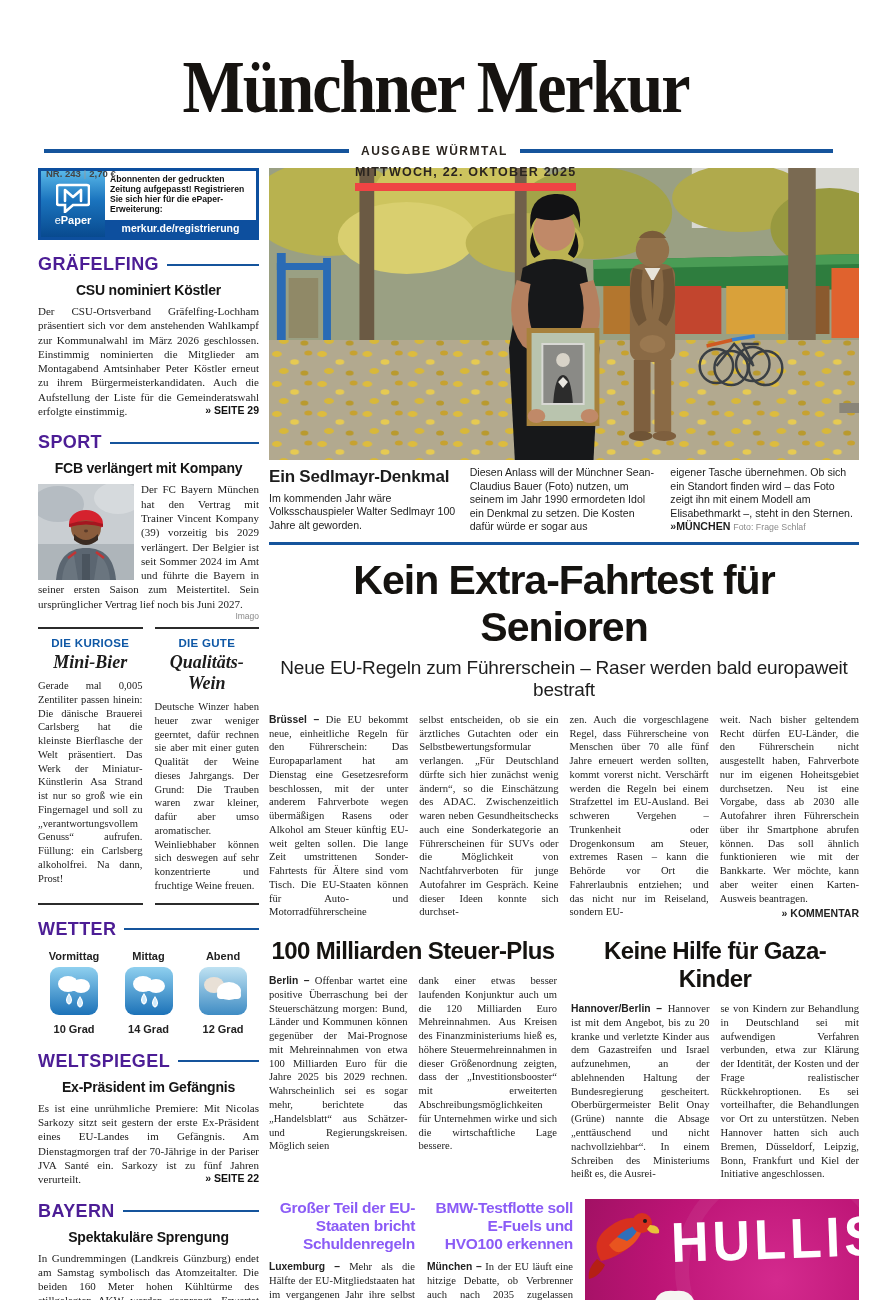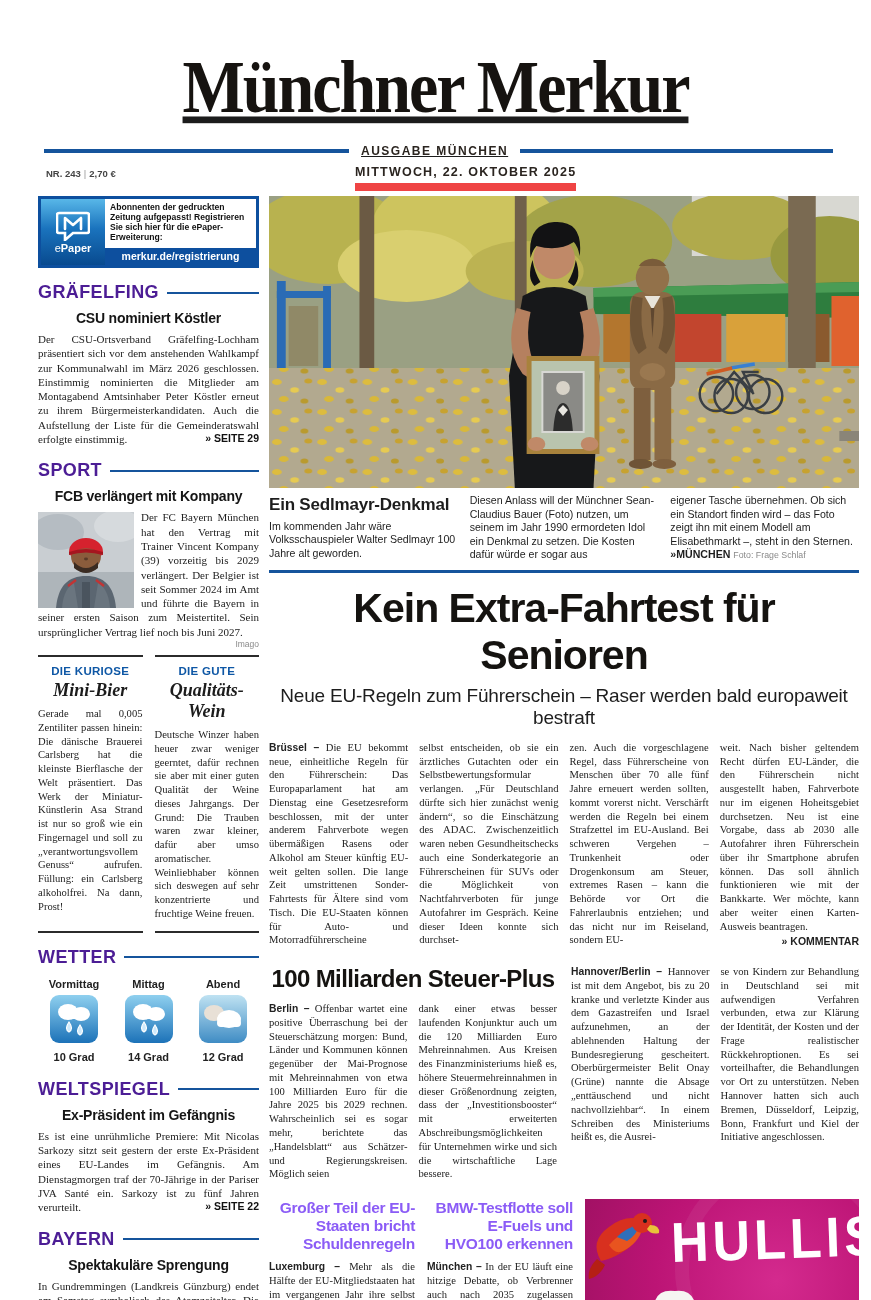--- a/index.html
+++ b/index.html
@@ -1,21 +1,21 @@
 <!DOCTYPE html>
 <html lang="de"><head>
 <meta charset="utf-8">
 <style>
   * { margin:0; padding:0; box-sizing:border-box; }
   html,body { background:#e9e9e9; }
   .page { width:871px; height:1300px; background:#fff; position:relative; overflow:hidden;
           font-family:"Liberation Serif", serif; color:#1c1c1c; margin:0 auto; }
 
   
-  .masthead { position:relative; height:196px;text-decoration:underline; }
+  .masthead { position:relative; height:168px; }
   .mast-title { text-align:center; font-family:"Liberation Serif", serif; font-weight:700;
                 font-size:66px; letter-spacing:-2px; color:#161310; padding-top:40px;
                 transform:scaleY(1.12); transform-origin:top center; }
   .edition-row { display:flex; align-items:center; gap:12px; margin:28px 38px 0 44px; }
   .edition-row .rule { flex:1; height:4px; background:#15549c; }
   .edition-row .rule.left { max-width:305px; }
   .edition-label { font-family:"Liberation Sans", sans-serif; font-weight:700; font-size:12px;
                    letter-spacing:1.5px; color:#2b2520; white-space:nowrap; }
   .date-line { margin:7px 0 0 355px; font-family:"Liberation Sans", sans-serif; font-weight:700;
                font-size:12.5px; letter-spacing:1.2px; color:#2b2520; display:inline-block;
@@ -110,21 +110,21 @@
 </style>
 </head>
 <body>
 
 <div class="page">
 
   <header class="masthead">
     <h1 class="mast-title">Münchner Merkur</h1>
     <div class="edition-row">
       <div class="rule left"></div>
-      <div class="edition-label">AUSGABE MÜNCHEN</div>
+      <div class="edition-label">AUSGABE WÜRMTAL</div>
       <div class="rule"></div>
     </div>
     <div>
       <span class="date-line">MITTWOCH, 22. OKTOBER 2025</span>
     </div>
     <div class="issue-price">
       <span>NR. 243</span><span class="sep">|</span><span>2,70 €</span>
     </div>
   </header>
 
@@ -390,20 +390,21 @@
 
       <div class="mid-row">
         <article class="mid-art">
           <h2 class="mid-head">100 Milliarden Steuer-Plus</h2>
           <div class="two-col">
             <div class="col"><span class="dateline">Berlin –</span> <span>Offenbar wartet eine positive Überraschung bei der Steuerschätzung morgen: Bund, Länder und Kommunen können gegenüber der Mai-Prognose mit Mehreinnahmen von etwa 100 Milliarden Euro für die Jahre 2025 bis 2029 rechnen. Wahrscheinlich sei es sogar mehr, berichtete das „Handelsblatt“ aus Schätzer- und Regierungskreisen. Möglich seien</span></div>
             <div class="col">dank einer etwas besser laufenden Konjunktur auch um die 120 Milliarden Euro Mehreinnahmen. Aus Kreisen des Finanzministeriums hieß es, höhere Steuermehreinnahmen in dieser Größenordnung zeigten, dass der „Investitionsbooster“ mit erweiterten Abschreibungsmöglichkeiten für Unternehmen wirke und sich die wirtschaftliche Lage bessere.</div>
           </div>
         </article>
         <article class="mid-art">
+          <h2 class="mid-head">Keine Hilfe für Gaza-Kinder</h2>
           <div class="two-col">
             <div class="col"><span class="dateline">Hannover/Berlin –</span> <span>Hannover ist mit dem Angebot, bis zu 20 kranke und verletzte Kinder aus dem Gazastreifen und Israel aufzunehmen, an der ablehnenden Haltung der Bundesregierung gescheitert. Oberbürgermeister Belit Onay (Grüne) nannte die Absage „enttäuschend und nicht nachvollziehbar“. In einem Schreiben des Ministeriums heißt es, die Ausrei-</span></div>
             <div class="col">se von Kindern zur Behandlung in Deutschland sei mit aufwendigen Verfahren verbunden, etwa zur Klärung der Identität, der Kosten und der Frage realistischer Rückkehroptionen. Es sei vorteilhafter, die Behandlungen vor Ort zu unterstützen. Neben Hannover hatten sich auch Bremen, Düsseldorf, Leipzig, Bonn, Frankfurt und Kiel der Initiative angeschlossen.</div>
           </div>
         </article>
       </div>
 
       <div class="bottom-row">
         <article class="bottom-art">
           <h3 class="bottom-head">Großer Teil der EU-Staaten bricht Schuldenregeln</h3>

